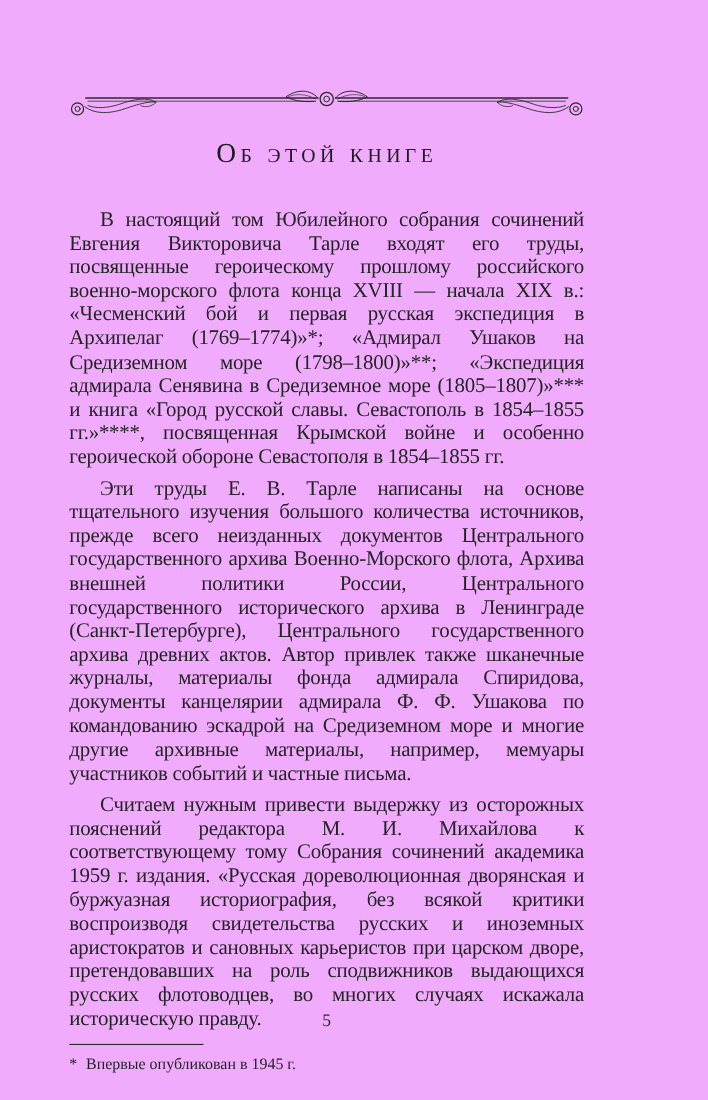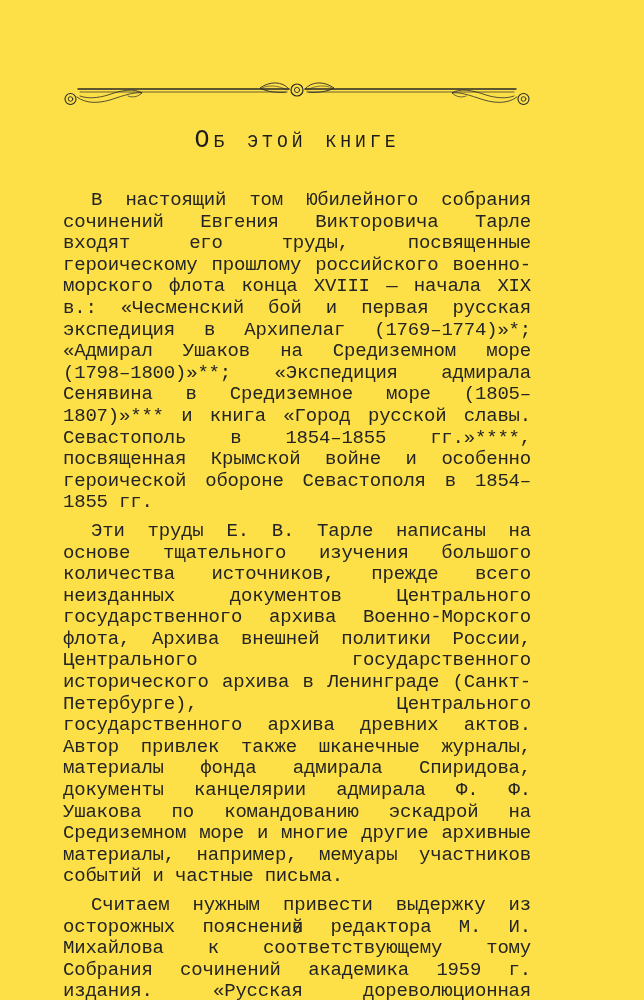--- a/index.html
+++ b/index.html
@@ -4,23 +4,23 @@
 <style>
   html, body {
     margin: 0;
     padding: 0;
     background: #ffffff;
   }
   .page {
     position: relative;
     width: 644px;
     height: 1000px;
-    background: #fde047;
+    background: #f0abfc;
     overflow: hidden;
-    font-family: Liberation Mono, monospace;
+    font-family: Liberation Serif, serif;
     color: #242424;
   }
   .column {
     position: absolute;
     left: 63px;
     top: 80px;
     width: 468px;
   }
   .ornament {
     display: block;

